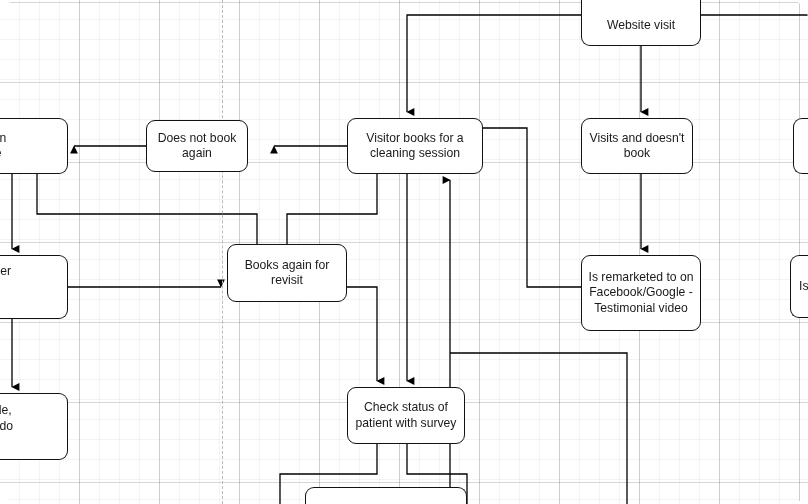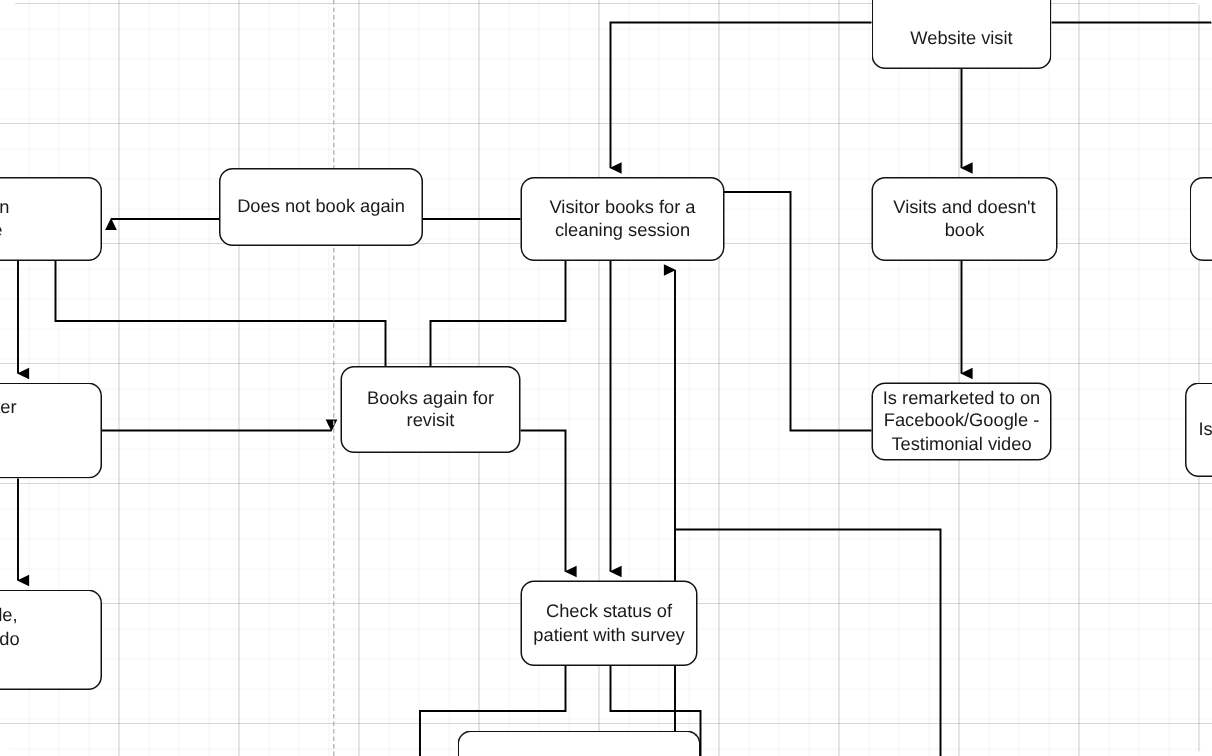--- a/index.html
+++ b/index.html
@@ -128,32 +128,32 @@
         <path d="M407,444 L407,474 L467,474 L467,504" fill="none" stroke="#000000" stroke-width="1.3"></path>
       </g>
   </svg>
 
   <div class="page-break" style="left:222px;"></div>
 
   <div id="node-layer">
       <div class="node" style="left: 581px; top: -12px; width: 120px; height: 58px; border-top-left-radius: 0px; border-top-right-radius: 0px; border-top: none; align-items: flex-end; padding-bottom: 12px;"><span class="node-label">Website visit</span></div>
       <div class="node" style="left: 347px; top: 118px; width: 136px; height: 56px;"><span class="node-label">Visitor books for a
 cleaning session</span></div>
-      <div class="node" style="left: 146px; top: 112px; width: 136px; height: 52px;"><span class="node-label">Does not book again</span></div>
+      <div class="node" style="left: 146px; top: 120px; width: 102px; height: 52px;"><span class="node-label">Does not book again</span></div>
       <div class="node clip-left" style="left: -56px; top: 118px; width: 124px; height: 56px;"><span class="node-label">keted to on
 ok/Google</span></div>
-      <div class="node" style="left: 581px; top: 118px; width: 124px; height: 56px;"><span class="node-label">Visits and doesn't
+      <div class="node" style="left: 581px; top: 118px; width: 112px; height: 56px;"><span class="node-label">Visits and doesn't
 book</span></div>
       <div class="node clip-right" style="left: 793px; top: 118px; width: 40px; height: 56px;"><span class="node-label"></span></div>
       <div class="node clip-left" style="left: -56px; top: 255px; width: 124px; height: 64px;"><span class="node-label">ent out after
 ys of this
 mpaign</span></div>
       <div class="node" style="left: 227px; top: 244px; width: 120px; height: 58px;"><span class="node-label">Books again for
 revisit</span></div>
-      <div class="node" style="left: 581px; top: 255px; width: 120px; height: 52px;"><span class="node-label">Is remarketed to on
+      <div class="node" style="left: 581px; top: 255px; width: 120px; height: 76px;"><span class="node-label">Is remarketed to on
 Facebook/Google -
 Testimonial video</span></div>
       <div class="node clip-right" style="left: 790px; top: 255px; width: 40px; height: 63px;"><span class="node-label">Is</span></div>
       <div class="node clip-left" style="left: -56px; top: 393px; width: 124px; height: 67px;"><span class="node-label">ing is made,
 put into a do
 sturb list</span></div>
       <div class="node" style="left: 347px; top: 387px; width: 118px; height: 57px;"><span class="node-label">Check status of
 patient with survey</span></div>
       <div class="node clip-bottom" style="left: 305px; top: 487px; width: 162px; height: 30px;"><span class="node-label"></span></div>
     </div>

